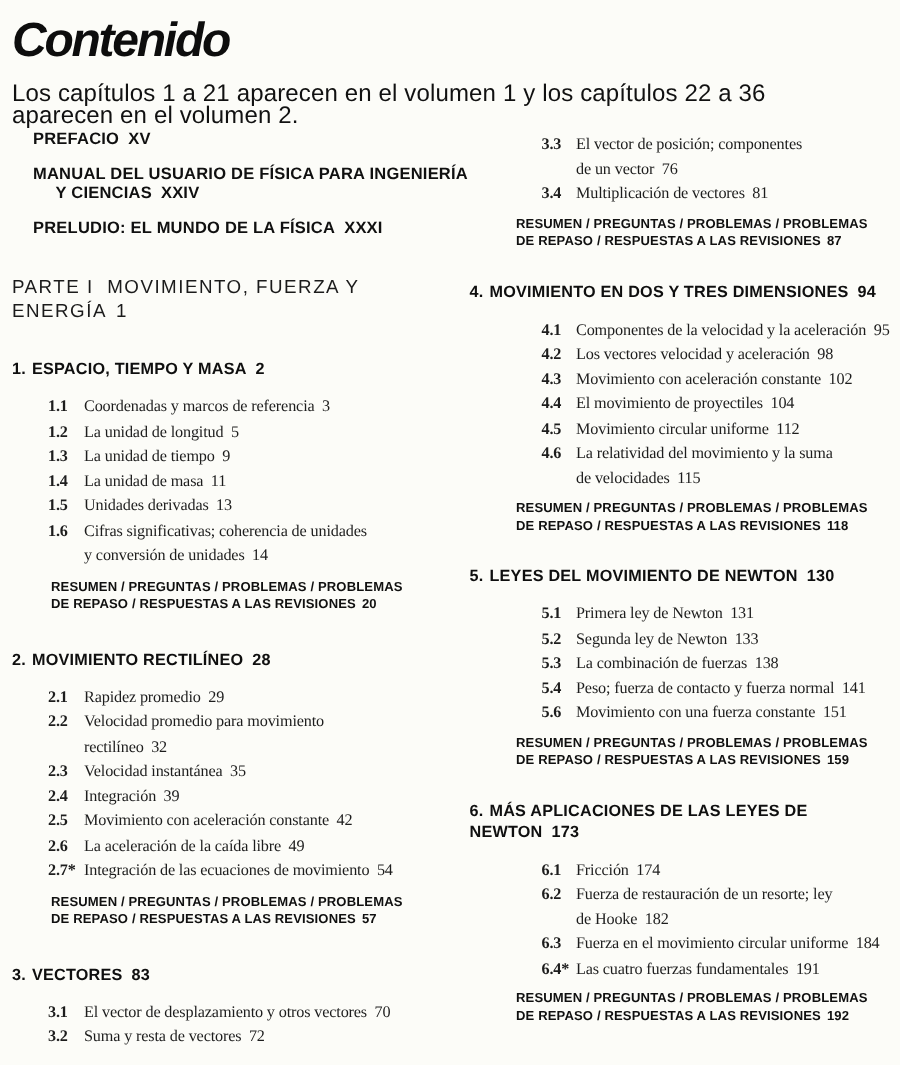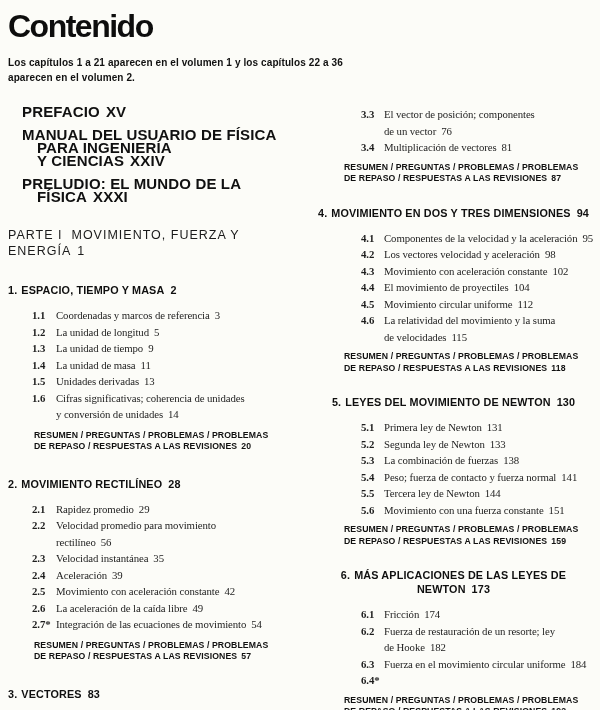--- a/index.html
+++ b/index.html
@@ -14,38 +14,39 @@
   .page { padding: 8px 6px 0 8px; }
 
   h1.title {
     font-family: "Liberation Sans", sans-serif;
     font-weight: 700;
     font-size: 32px;
     line-height: 36px;
     letter-spacing: -1.5px;
     margin: 0 0 12px 0;
     color: #0d0d0d;
+    font-style: italic;
   }
   .intro {
-    font-weight: 700;
-    font-size: 10px;
+    font-weight: 400;
+    font-size: 16px;
     line-height: 14.5px;
     letter-spacing: 0.1px;
     white-space: pre-line;
-    margin: 0 0 20px 0;
+    margin: 0 0 2px 0;
     color: #111;
   }
 
   .cols { display: flex; }
   .col-left  { width: 305px; flex: none; }
   .col-right { width: 281px; flex: none; padding-top: 1px; }
 
   .fm {
     font-weight: 700;
-    font-size: 15px;
+    font-size: 11px;
     line-height: 13px;
     letter-spacing: 0.15px;
     margin: 0 0 10px 0;
     padding-left: 29px;
     text-indent: -15px;
     max-width: 295px;
     color: #101010;
   }
   .fm .lbl { white-space: pre-line; }
 
@@ -60,21 +61,21 @@
   .part .part-title { margin-left: 9px; }
 
   .chap {
     font-weight: 700;
     font-size: 10.8px;
     line-height: 14px;
     letter-spacing: 0.15px;
     margin: 24px 0 10px 0;
     color: #0f0f0f;
   }
-  .col-right .chap { margin-top: 21px; text-align: center; }
+  .col-right .chap { margin-top: 21px; }
   .chap .t { margin-left: 4px; }
 
   .sec {
     display: flex;
     font-family: "Liberation Serif", serif;
     font-size: 10.8px;
     line-height: 16.5px;
     letter-spacing: -0.1px;
     margin-left: 24px;
     color: #1d1d1d;
@@ -152,29 +153,29 @@
 
       <section>
         <h2 class="chap"><span class="n">2.</span><span class="t">MOVIMIENTO RECTILÍNEO</span><span class="pg">28</span></h2>
         <div class="sec">
             <span class="num">2.1</span>
             <span class="txt"><span>Rapidez promedio</span><span class="pg">29</span></span>
           </div>
         <div class="sec">
             <span class="num">2.2</span>
             <span class="txt"><span>Velocidad promedio para movimiento
-rectilíneo</span><span class="pg">56</span></span>
+rectilíneo</span><span class="pg">32</span></span>
           </div>
         <div class="sec">
             <span class="num">2.3</span>
             <span class="txt"><span>Velocidad instantánea</span><span class="pg">35</span></span>
           </div>
         <div class="sec">
             <span class="num">2.4</span>
-            <span class="txt"><span>Aceleración</span><span class="pg">39</span></span>
+            <span class="txt"><span>Integración</span><span class="pg">39</span></span>
           </div>
         <div class="sec">
             <span class="num">2.5</span>
             <span class="txt"><span>Movimiento con aceleración constante</span><span class="pg">42</span></span>
           </div>
         <div class="sec">
             <span class="num">2.6</span>
             <span class="txt"><span>La aceleración de la caída libre</span><span class="pg">49</span></span>
           </div>
         <div class="sec">
@@ -258,24 +259,20 @@
           </div>
         <div class="sec">
             <span class="num">5.3</span>
             <span class="txt"><span>La combinación de fuerzas</span><span class="pg">138</span></span>
           </div>
         <div class="sec">
             <span class="num">5.4</span>
             <span class="txt"><span>Peso; fuerza de contacto y fuerza normal</span><span class="pg">141</span></span>
           </div>
         <div class="sec">
-            <span class="num">5.5</span>
-            <span class="txt"><span>Tercera ley de Newton</span><span class="pg">144</span></span>
-          </div>
-        <div class="sec">
             <span class="num">5.6</span>
             <span class="txt"><span>Movimiento con una fuerza constante</span><span class="pg">151</span></span>
           </div>
         <p class="summary"><span class="s-text">RESUMEN / PREGUNTAS / PROBLEMAS / PROBLEMAS
 DE REPASO / RESPUESTAS A LAS REVISIONES</span><span class="pg">159</span></p>
       </section>
 
       <section>
         <h2 class="chap"><span class="n">6.</span><span class="t">MÁS APLICACIONES DE LAS LEYES DE NEWTON</span><span class="pg">173</span></h2>
         <div class="sec">
@@ -286,20 +283,21 @@
             <span class="num">6.2</span>
             <span class="txt"><span>Fuerza de restauración de un resorte; ley
 de Hooke</span><span class="pg">182</span></span>
           </div>
         <div class="sec">
             <span class="num">6.3</span>
             <span class="txt"><span>Fuerza en el movimiento circular uniforme</span><span class="pg">184</span></span>
           </div>
         <div class="sec">
             <span class="num">6.4*</span>
+            <span class="txt"><span>Las cuatro fuerzas fundamentales</span><span class="pg">191</span></span>
           </div>
         <p class="summary"><span class="s-text">RESUMEN / PREGUNTAS / PROBLEMAS / PROBLEMAS
 DE REPASO / RESPUESTAS A LAS REVISIONES</span><span class="pg">192</span></p>
       </section>
 
     </section>
   </div>
 </div>
 
 </body></html>

